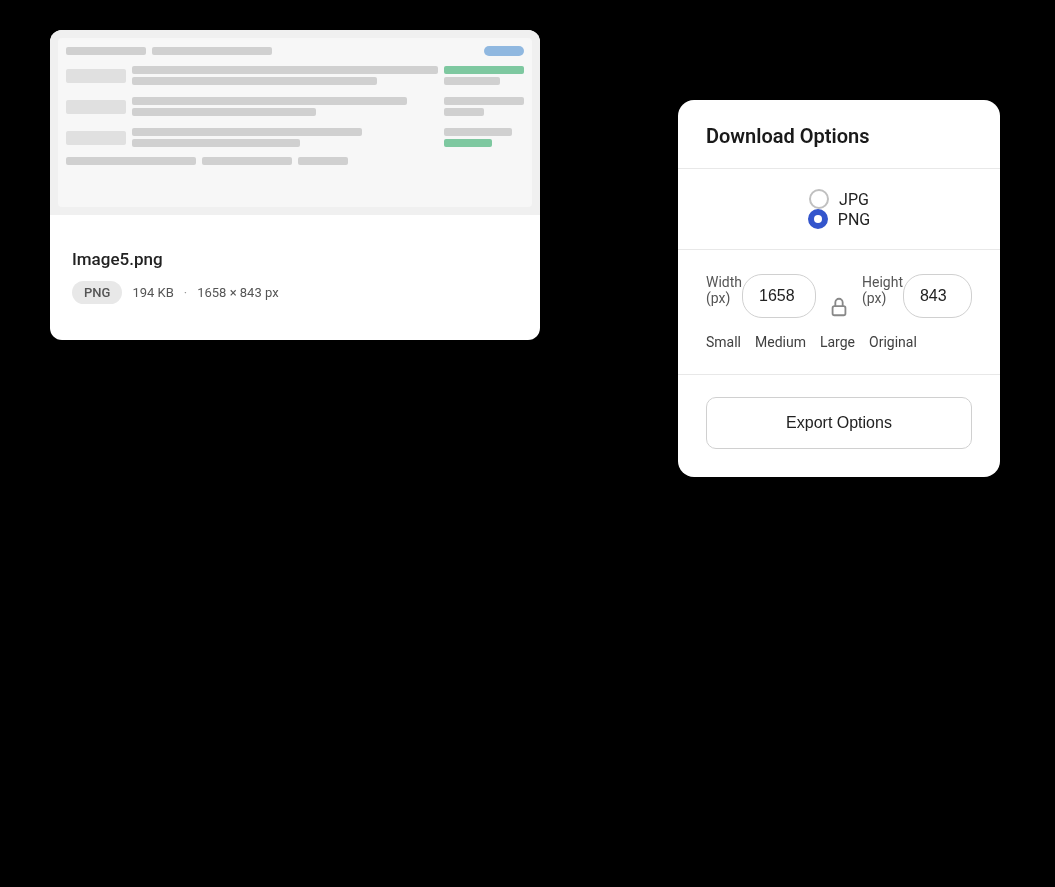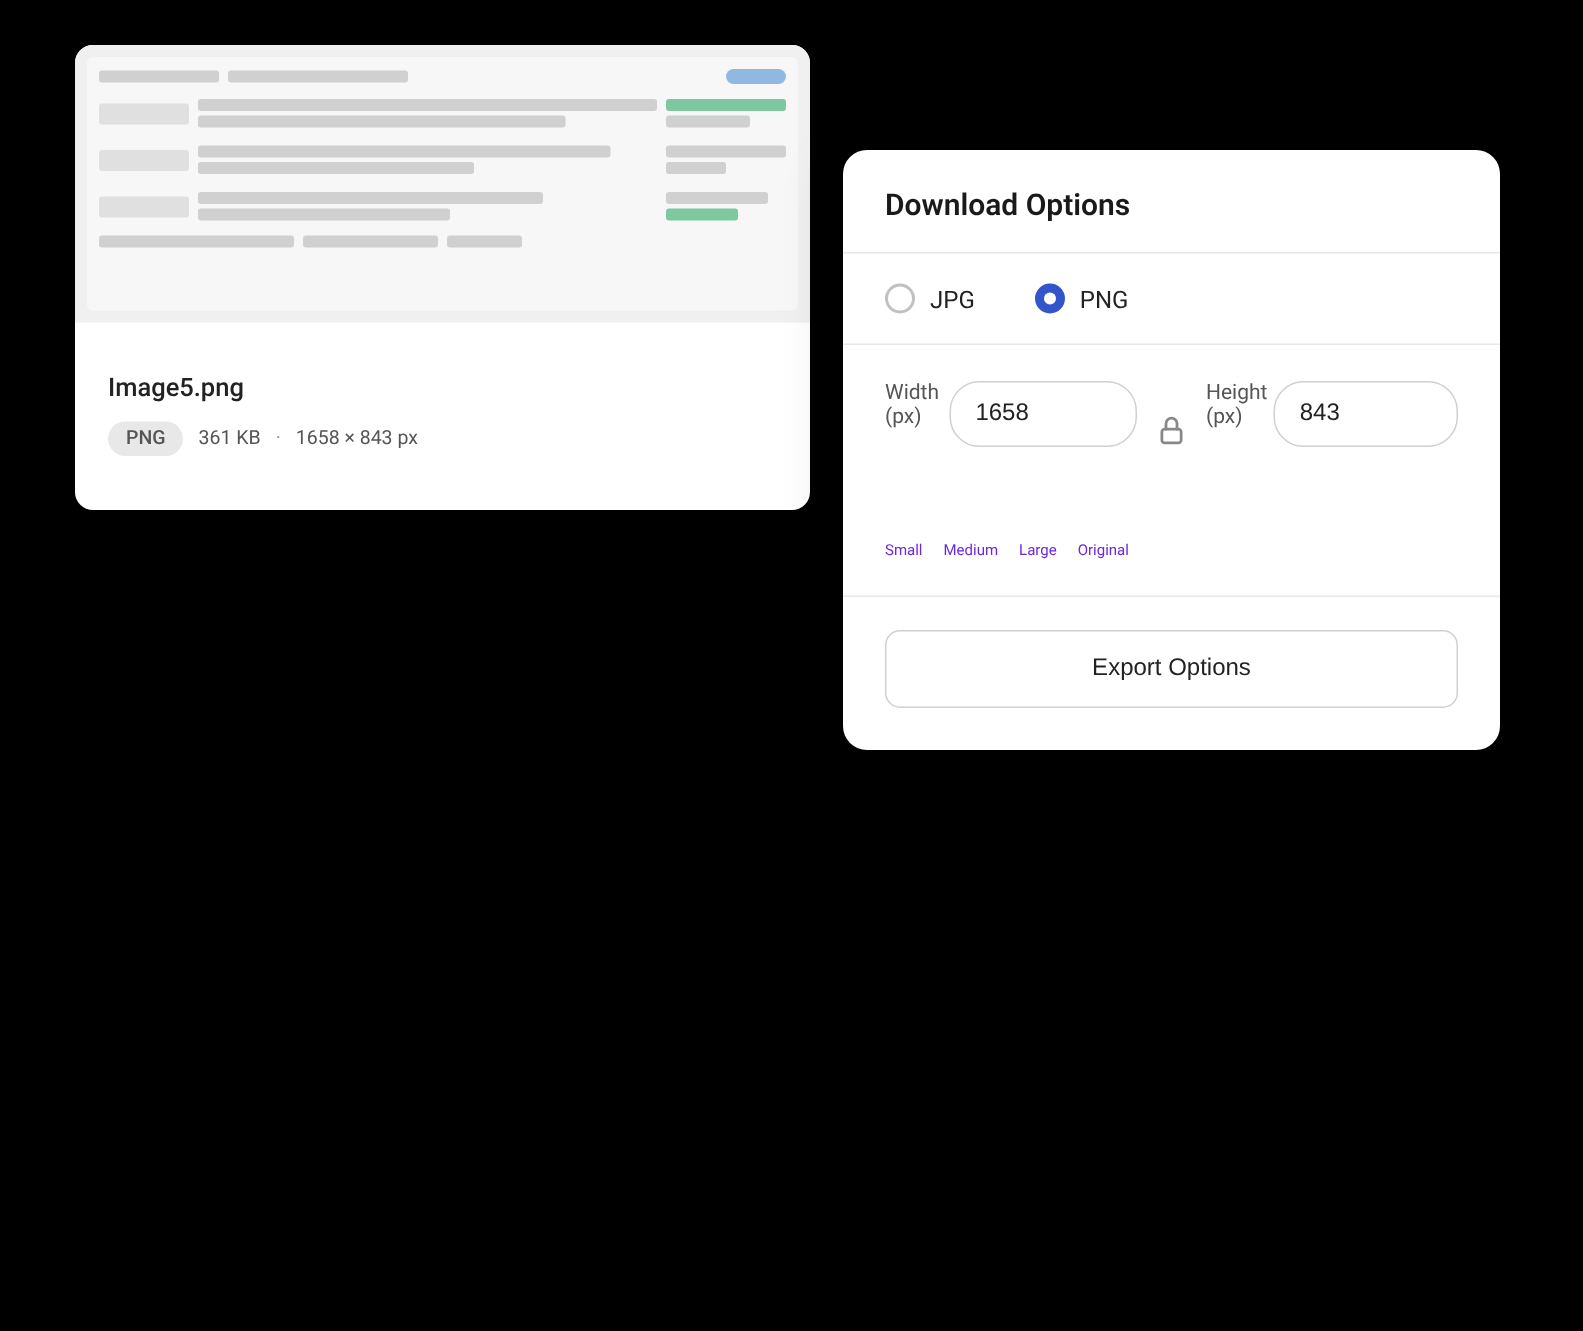--- a/index.html
+++ b/index.html
@@ -128,21 +128,21 @@
     .meta-dims {
       font-size: 13px;
       color: #555;
     }
 
     
     .fg-card {
       position: absolute;
       right: 55px;
       top: 100px;
-      width: 438px;
+      width: 322px;
       background: #fff;
       border-radius: 16px;
       box-shadow: 0 8px 40px rgba(0,0,0,0.22);
       overflow: hidden;
     }
 
     .fg-card-header {
       padding: 24px 28px 20px;
       border-bottom: 1px solid #e8e8e8;
     }
@@ -151,21 +151,21 @@
       font-size: 20px;
       font-weight: 600;
       color: #1a1a1a;
     }
 
     .format-section {
       padding: 20px 28px;
       border-bottom: 1px solid #e8e8e8;
       display: flex;
       align-items: center;
-      gap: 40px;
+      flex-direction: column;
     }
 
     .radio-option {
       display: flex;
       align-items: center;
       gap: 10px;
       cursor: pointer;
     }
 
     .radio-outer {
@@ -243,25 +243,24 @@
       width: 22px;
       height: 22px;
     }
 
     .size-presets {
       display: flex;
       gap: 14px;
     }
 
     .size-preset-link {
-      font-size: 10px;
-      color: #6d28d9;
+      font-size: 14px;
+      color: #404040;
       cursor: pointer;
       text-decoration: none;
-      margin-top: 48px;
     }
 
     .actions-section {
       padding: 22px 28px 28px;
       display: flex;
       flex-direction: column;
       gap: 12px;
     }
 
     .btn-download {
@@ -339,21 +338,21 @@
           <div class="sim-rect" style="width:130px;"></div>
           <div class="sim-rect" style="width:90px;"></div>
           <div class="sim-rect" style="width:50px;"></div>
         </div>
       </div>
     </div>
     <div class="bg-card-info">
       <div class="bg-card-filename">Image5.png</div>
       <div class="bg-card-meta">
         <span class="badge-png">PNG</span>
-        <span class="meta-size">361 KB</span>
+        <span class="meta-size">194 KB</span>
         <span class="meta-dot">·</span>
         <span class="meta-dims">1658 × 843 px</span>
       </div>
     </div>
   </div>
 
   <div class="fg-card">
 
     <div class="fg-card-header">
       <h2 class="fg-card-title">Download Options</h2>

